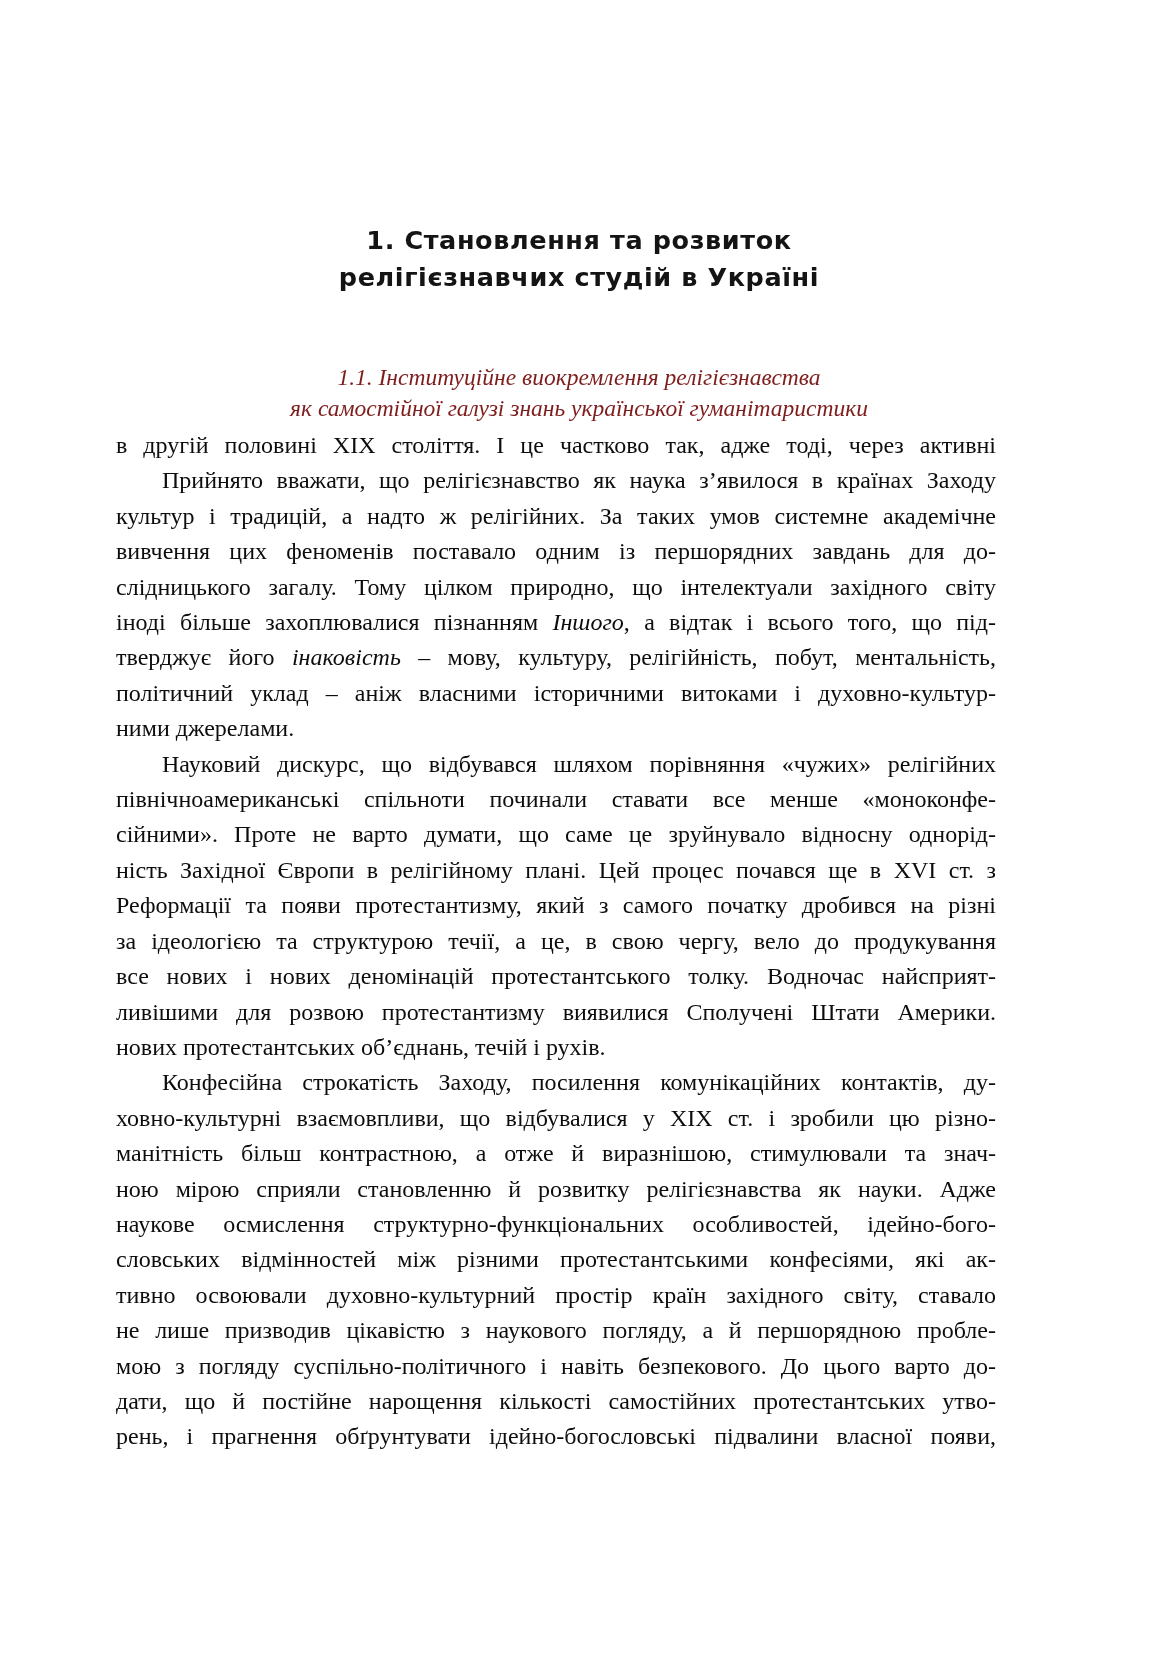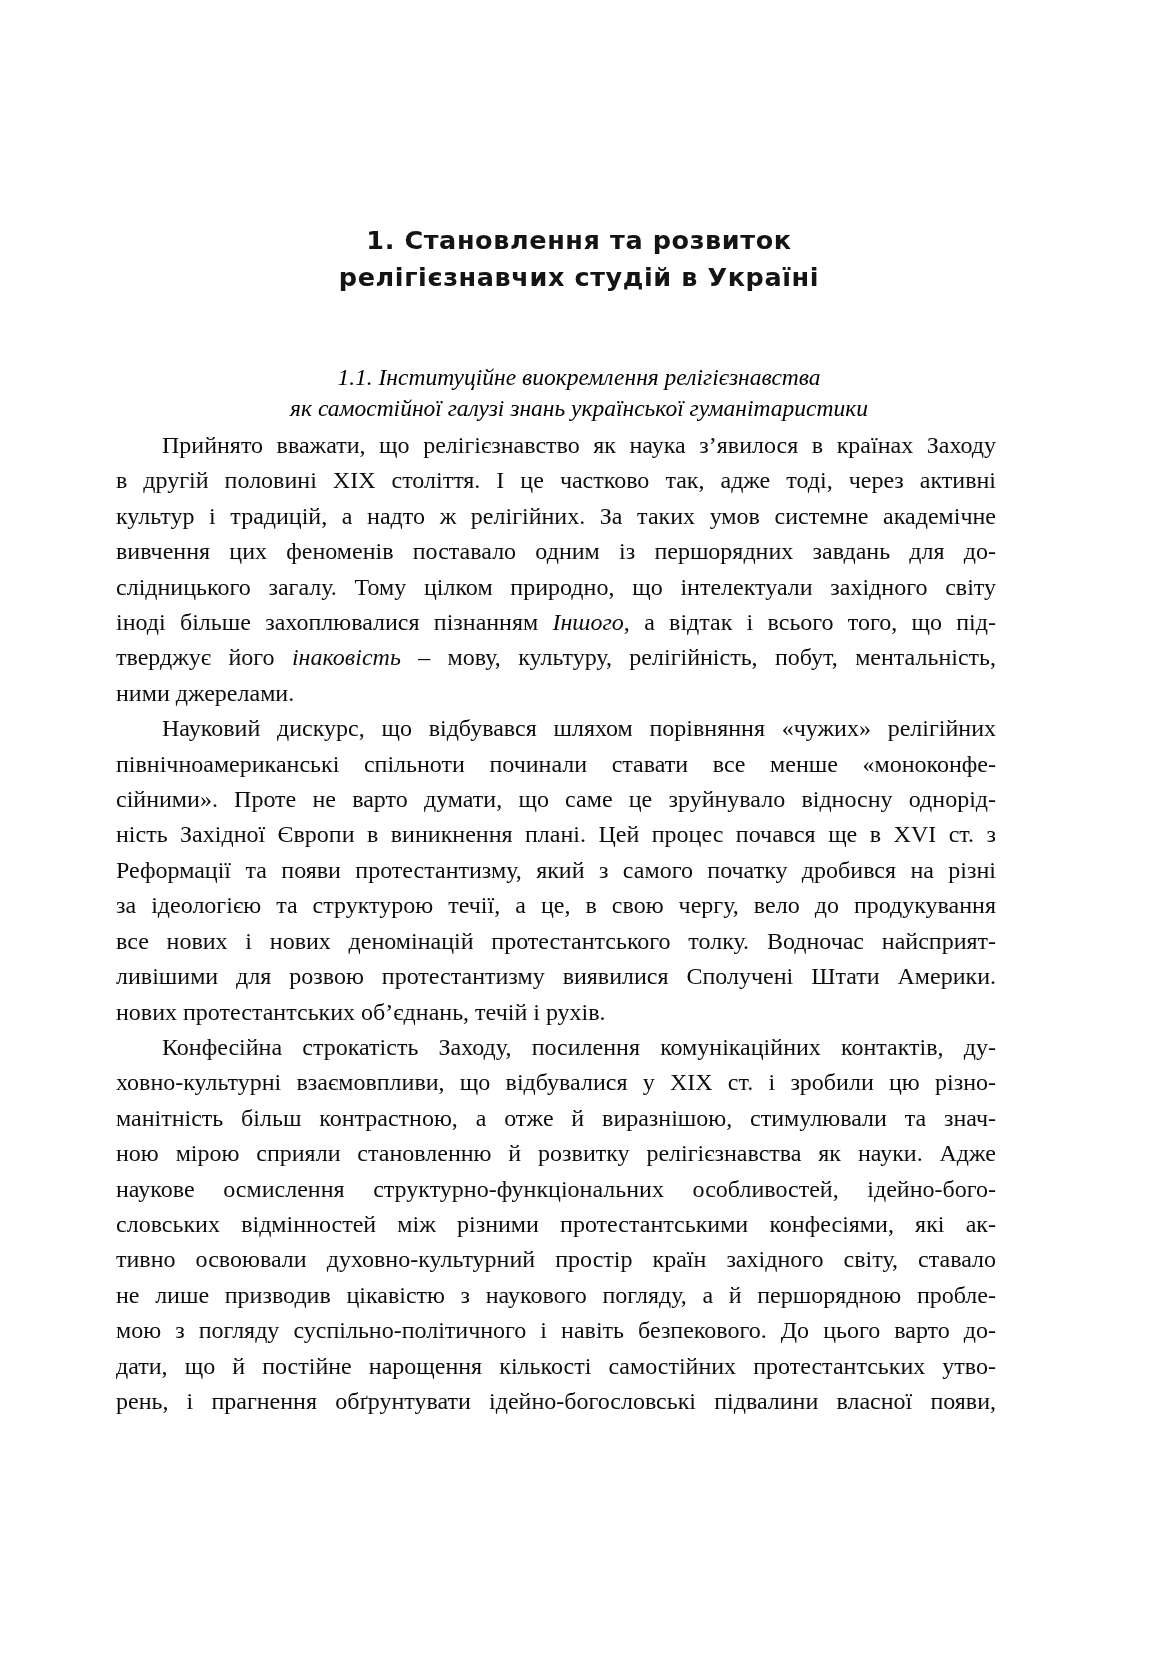--- a/index.html
+++ b/index.html
@@ -40,21 +40,21 @@
   .section-subtitle {
     position: absolute;
     left: 0;
     top: 362px;
     width: 1158px;
     text-align: center;
     font-family: "Liberation Serif", "DejaVu Serif", serif;
     font-style: italic;
     font-size: 23.5px;
     line-height: 31px;
-    color: #000000;
+    color: #7f1d1d;
   }
   .section-subtitle .sl {
     display: block;
     white-space: pre;
   }
 
   
   .body-block {
     position: absolute;
     left: 116px;
@@ -112,35 +112,36 @@
   </div>
 
   <div class="section-subtitle">
     <span class="sl">1.1. Інституційне виокремлення релігієзнавства</span>
     <span class="sl">як самостійної галузі знань української гуманітаристики</span>
   </div>
 
   <div class="body-block">
 
     <p class="para">
+      <span class="line j">в другій половині XIX століття. І це частково так, адже тоді, через активні</span>
       <span class="line j indent">Прийнято вважати, що релігієзнавство як наука з’явилося в країнах Заходу</span>
-      <span class="line j">в другій половині XIX століття. І це частково так, адже тоді, через активні</span>
       <span class="line j">культур і традицій, а надто ж релігійних. За таких умов системне академічне</span>
       <span class="line j">вивчення цих феноменів поставало одним із першорядних завдань для до-</span>
       <span class="line j">слідницького загалу. Тому цілком природно, що інтелектуали західного світу</span>
       <span class="line j">іноді більше захоплювалися пізнанням <span class="it">Іншого</span>, а відтак і всього того, що під-</span>
       <span class="line j">тверджує його <span class="it">інаковість</span> – мову, культуру, релігійність, побут, ментальність,</span>
+      <span class="line j">політичний уклад – аніж власними історичними витоками і духовно-культур-</span>
       <span class="line last">ними джерелами.</span>
     </p>
 
     <p class="para">
       <span class="line j indent">Науковий дискурс, що відбувався шляхом порівняння «чужих» релігійних</span>
       <span class="line j">північноамериканські спільноти починали ставати все менше «моноконфе-</span>
       <span class="line j">сійними». Проте не варто думати, що саме це зруйнувало відносну однорід-</span>
-      <span class="line j">ність Західної Європи в виникнення плані. Цей процес почався ще в XVI ст. з</span>
+      <span class="line j">ність Західної Європи в релігійному плані. Цей процес почався ще в XVI ст. з</span>
       <span class="line j">Реформації та появи протестантизму, який з самого початку дробився на різні</span>
       <span class="line j">за ідеологією та структурою течії, а це, в свою чергу, вело до продукування</span>
       <span class="line j">все нових і нових деномінацій протестантського толку. Водночас найсприят-</span>
       <span class="line j">ливішими для розвою протестантизму виявилися Сполучені Штати Америки.</span>
       <span class="line last">нових протестантських об’єднань, течій і рухів.</span>
     </p>
 
     <p class="para">
       <span class="line j indent">Конфесійна строкатість Заходу, посилення комунікаційних контактів, ду-</span>
       <span class="line j">ховно-культурні взаємовпливи, що відбувалися у XIX ст. і зробили цю різно-</span>

